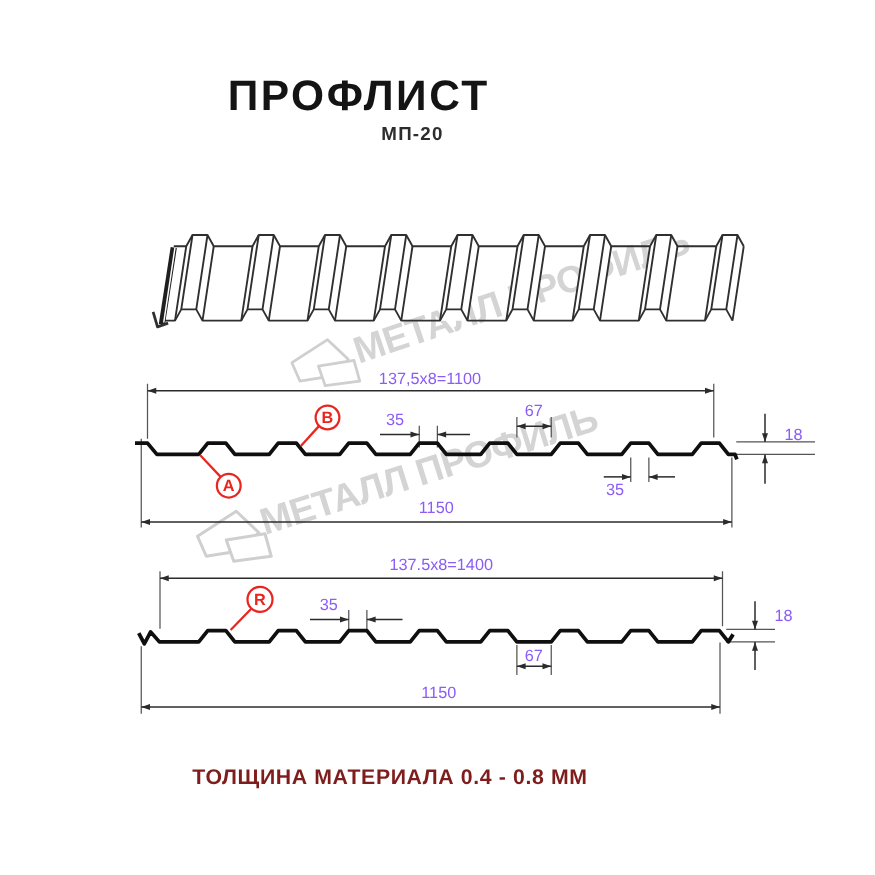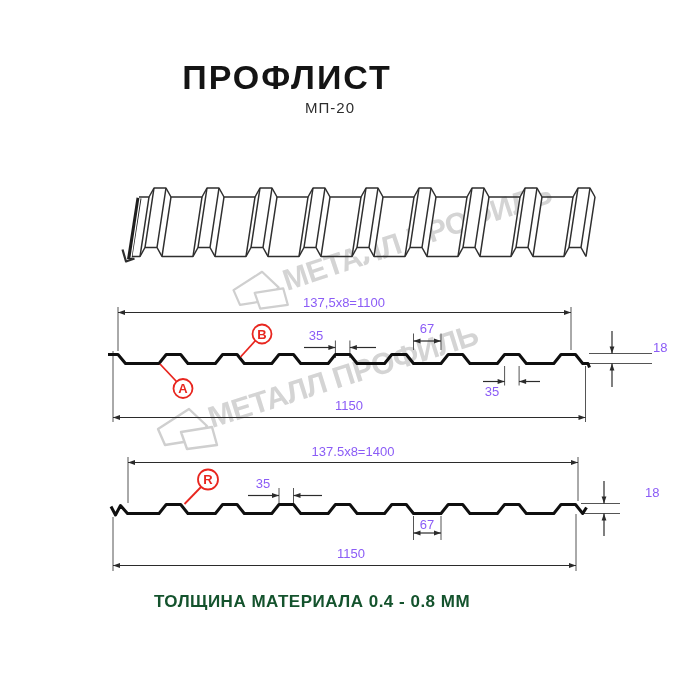--- a/index.html
+++ b/index.html
@@ -9,30 +9,30 @@
     overflow:hidden;
   }
   .abs{position:absolute;}
   .svglayer{position:absolute;left:0;top:0;width:700px;height:700px;}
   #title{
     left:0;top:58px;width:574px;text-align:center;
     font-size:34px;font-weight:800;letter-spacing:2px;color:#141414;
   }
   #subtitle{
     left:0;top:99px;width:660px;text-align:center;
-    font-size:15px;font-weight:400;letter-spacing:1px;color:#2d2d2d;
+    font-size:15px;font-weight:700;letter-spacing:1px;color:#2d2d2d;
   }
   .dim{
     position:absolute;font-size:13px;color:#8b5cf6;text-align:center;
     line-height:14px;white-space:nowrap;
   }
-  .dim.left{text-align:left;margin-left:37px;}
+  .dim.left{text-align:right;}
   #caption{
-    left:0;top:592px;width:624px;text-align:center;
-    font-size:17px;font-weight:600;letter-spacing:0.5px;color:#14532d;
+    left:0;top:612px;width:624px;text-align:center;
+    font-size:17px;font-weight:600;letter-spacing:0.5px;color:#7f1d1d;
   }
 </style>
 </head>
 <body>
 
 <svg class="svglayer" viewBox="0 0 700 700">
 
   <g transform="translate(228,269) scale(0.92)" stroke="#cfcfcf" stroke-width="2.4" fill="#ffffff" stroke-linejoin="round">
     <path d="M37,3 L55,20 L44,34 L13,39 L6,23 Z"></path>
     <path d="M29,26 L60,21 L65,39 L35,43 Z"></path>

